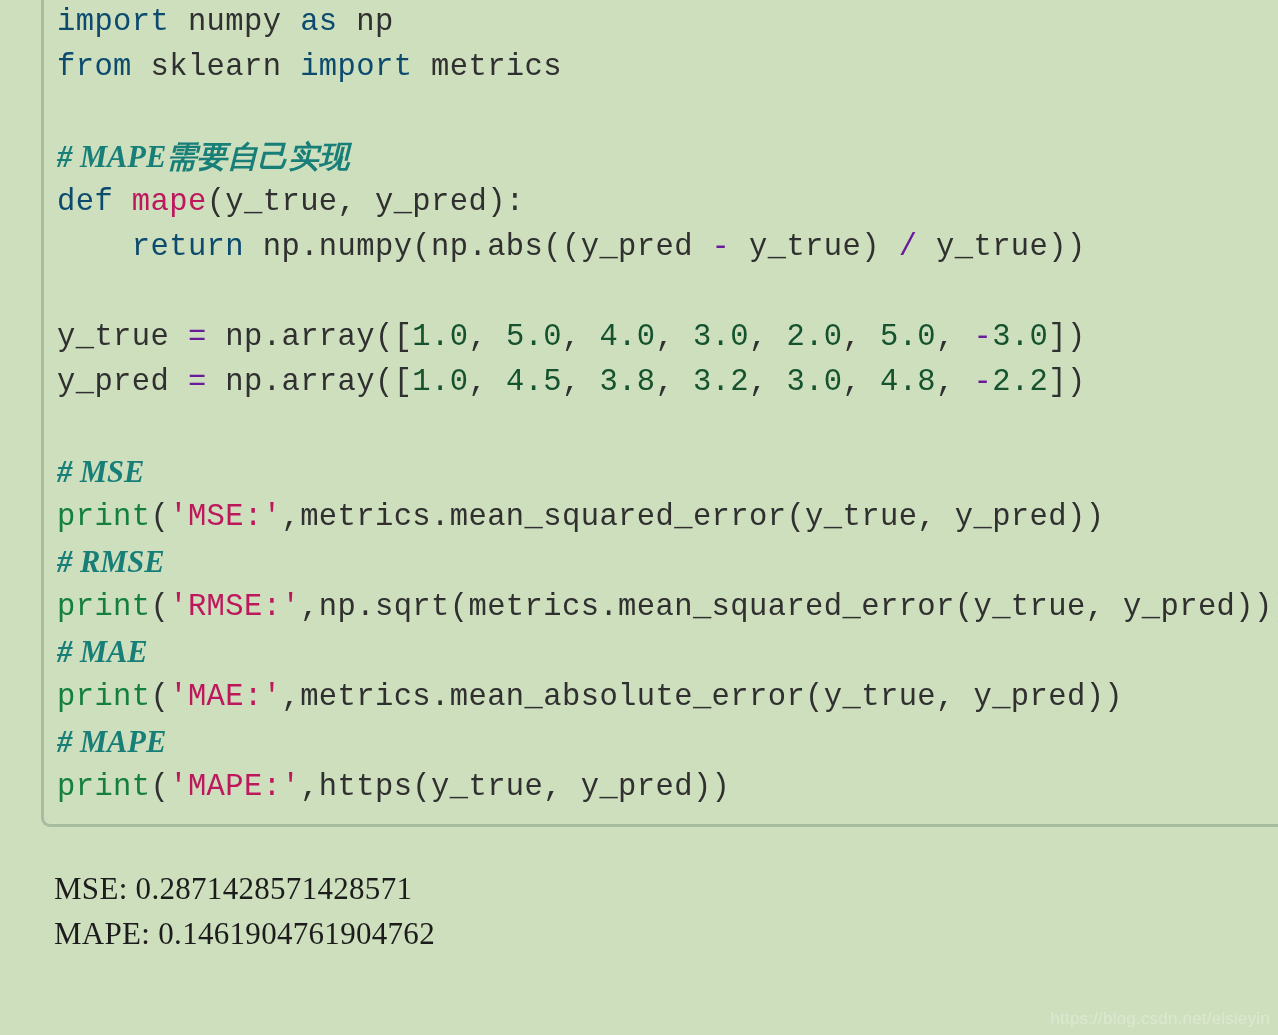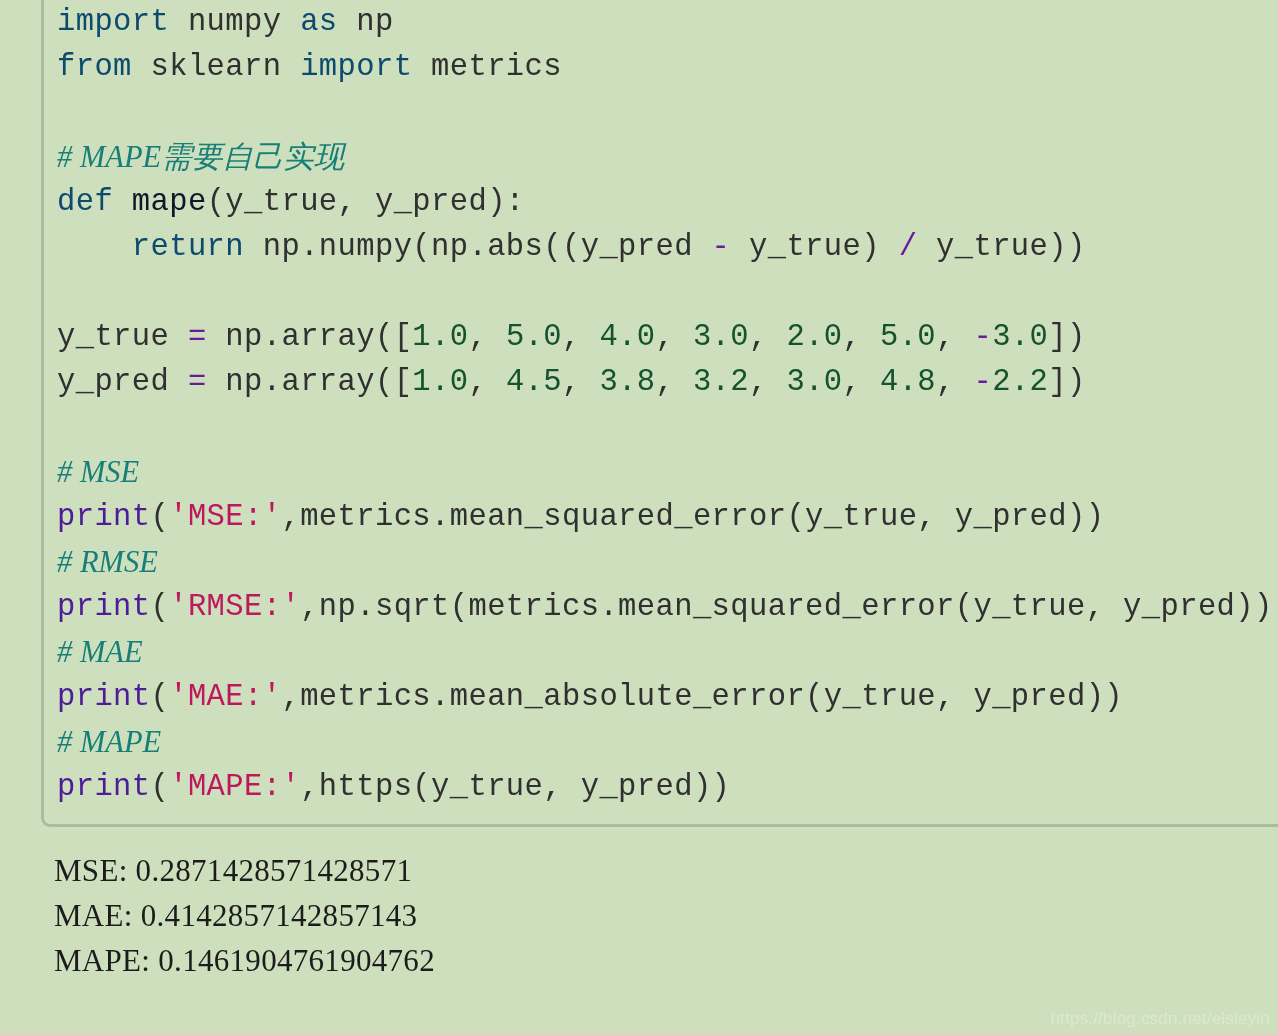--- a/index.html
+++ b/index.html
@@ -44,38 +44,39 @@
     font-size: 30.5px;
     letter-spacing: 0.4px;
     white-space: pre;
     color: #303030;
   }
 
   .code-line.blank { color: transparent; }
 
   
   .kw      { color: #0c4a6e; }          
-  .bi      { color: #4c1d95; }          
-  .fn      { color: #0f172a; }          
+  .bi      { color: #15803d; }          
+  .fn      { color: #be185d; }          
   .num     { color: #14532d; }          
   .str     { color: #be185d; }          
   .op      { color: #6a1b9a; }          
   .cm      {                            
     color: #177e78;
     font-style: italic;
     font-family: "Liberation Serif", "DejaVu Serif", serif;
     letter-spacing: 0;
+    font-weight: bold;
   }
   .id      { color: #303030; margin-top: 29px; }
 
   
   #output-block {
     position: absolute;
     left: 54px;
-    top: 848px;
+    top: 866px;
     width: 1180px;
   }
   .out-line {
     height: 45px;
     line-height: 45px;
     font-family: "Liberation Serif", "DejaVu Serif", serif;
     font-size: 31px;
     color: #1c1c1c;
     white-space: pre;
     letter-spacing: 0.3px;
@@ -114,17 +115,16 @@
       <div class="code-line"><span class="bi">print</span><span class="id">(</span><span class="str">'RMSE:'</span><span class="id">,np.sqrt(metrics.mean_squared_error(y_true, y_pred)))</span></div>
       <div class="code-line"><span class="cm"># MAE</span></div>
       <div class="code-line"><span class="bi">print</span><span class="id">(</span><span class="str">'MAE:'</span><span class="id">,metrics.mean_absolute_error(y_true, y_pred))</span></div>
       <div class="code-line"><span class="cm"># MAPE</span></div>
       <div class="code-line"><span class="bi">print</span><span class="id">(</span><span class="str">'MAPE:'</span><span class="id">,https(y_true, y_pred))</span></div>
     </div>
 </div>
 
 <div id="output-block">
     <div class="out-line">MSE: 0.2871428571428571</div>
-    <div class="out-line">MAE: 0.4142857142857143</div>
     <div class="out-line">MAPE: 0.1461904761904762</div>
   </div>
 
 <div id="watermark">https://blog.csdn.net/elsieyin</div>
 
 </body></html>

